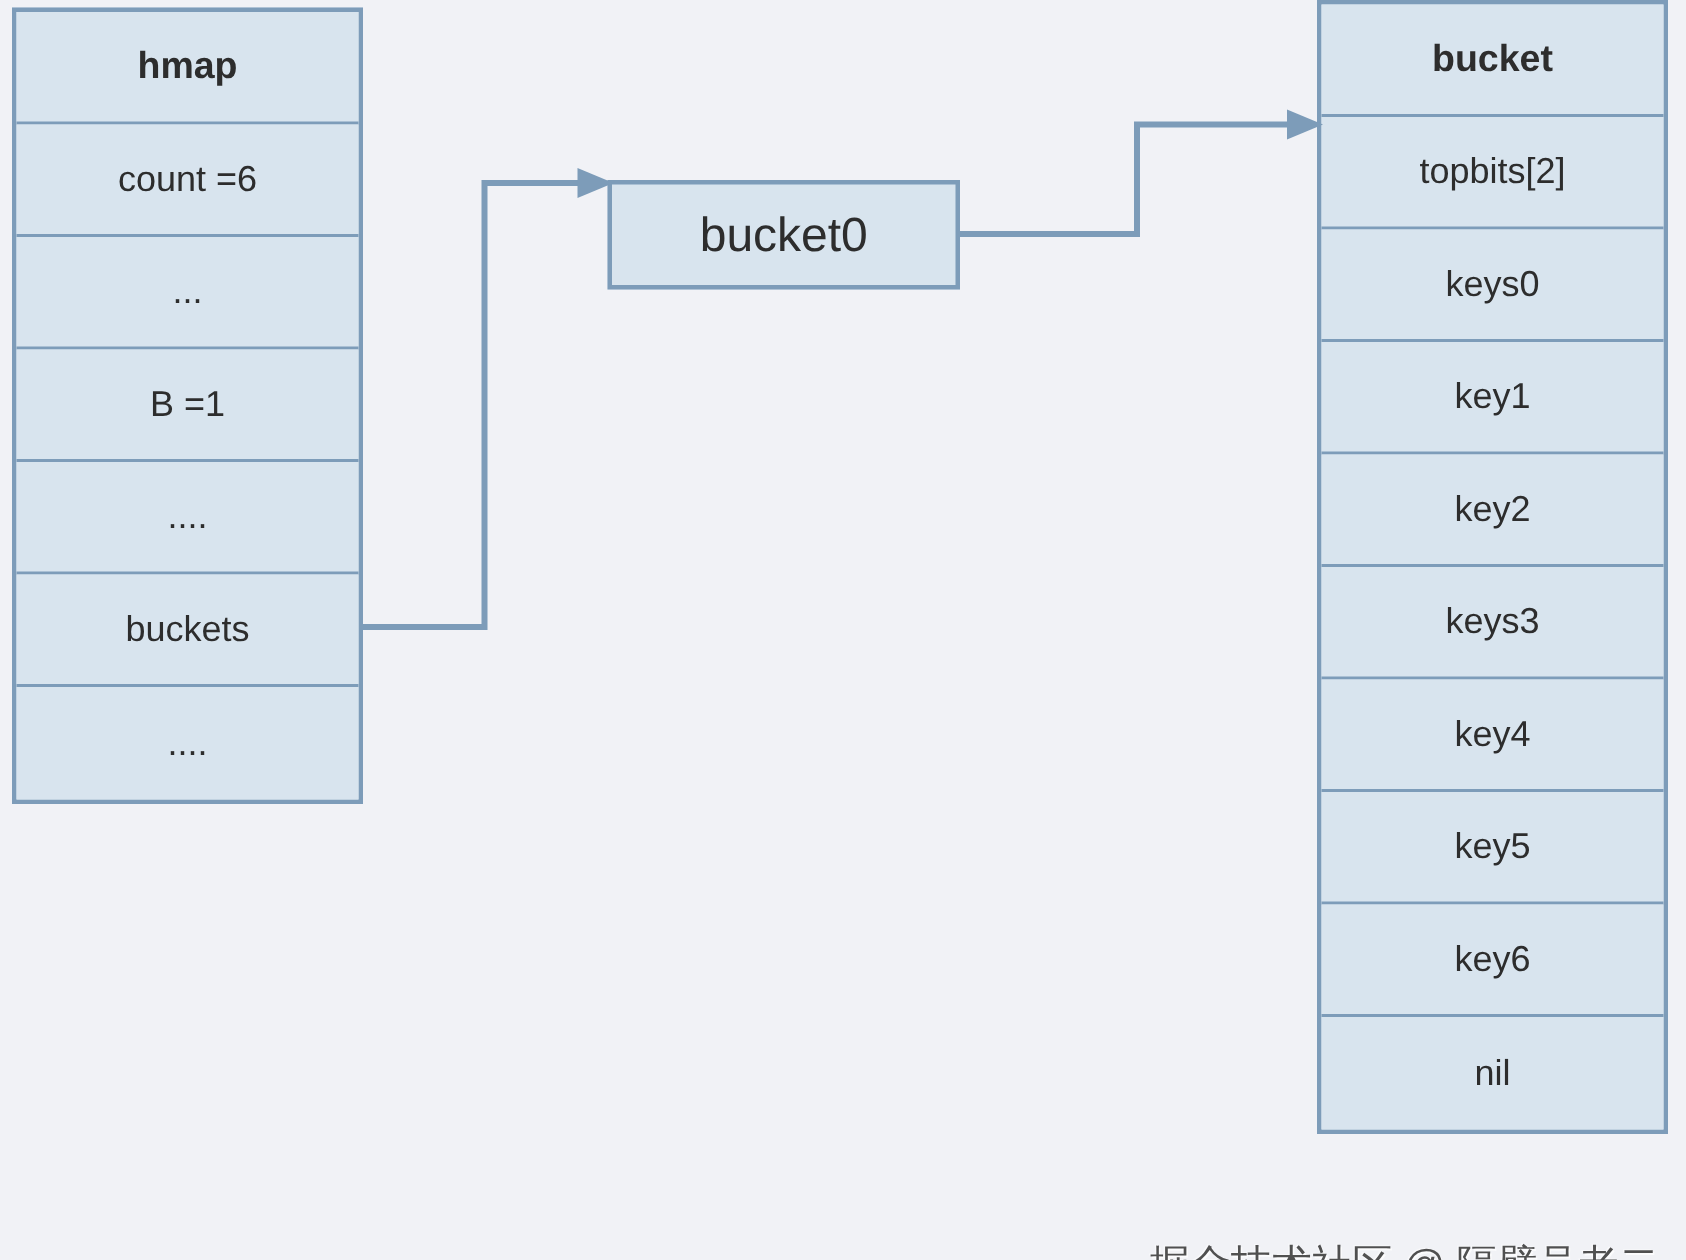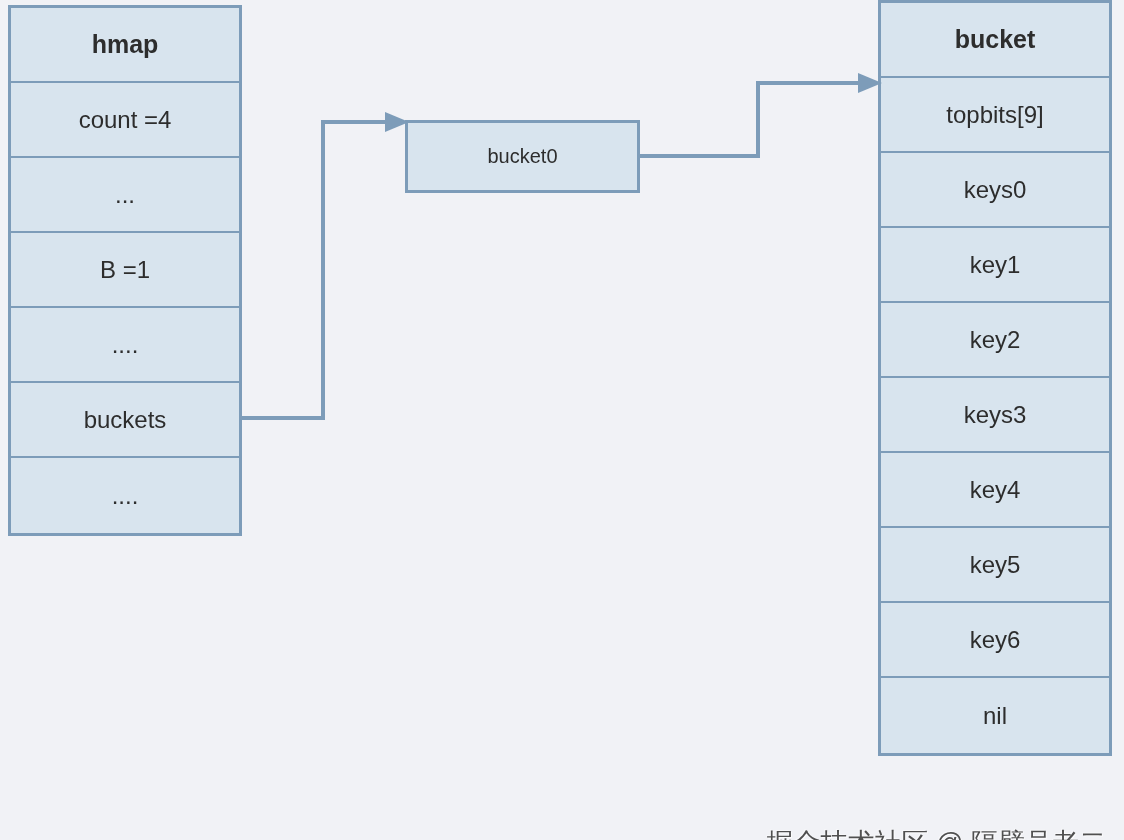--- a/index.html
+++ b/index.html
@@ -42,21 +42,21 @@
   #bucket-table{ left: 878px; top: 0; }
   #bucket0-box {
     position: absolute;
     left: 405px; top: 120px;
     width: 235px; height: 73px;
     border: 3px solid var(--border);
     background: var(--cell-fill);
     display: flex;
     align-items: center;
     justify-content: center;
-    font-size: 20px;
+    font-size: 32px;
     z-index: 2;
   }
   #arrows {
     position: absolute;
     left: 0; top: 0;
     width: 1124px; height: 840px;
     z-index: 3;
     pointer-events: none;
   }
   #watermark {
@@ -73,21 +73,21 @@
   }
 </style>
 </head>
 <body>
 
 <div class="struct-table" id="hmap-table">
   <div class="row header">
     <span>hmap</span>
   </div>
   <div class="row">
-    <span>count =4</span>
+    <span>count =6</span>
   </div>
   <div class="row">
     <span>...</span>
   </div>
   <div class="row">
     <span>B =1</span>
   </div>
   <div class="row">
     <span>....</span>
   </div>
@@ -101,21 +101,21 @@
 
 <div id="bucket0-box">
   <span>bucket0</span>
 </div>
 
 <div class="struct-table" id="bucket-table">
   <div class="row header">
     <span>bucket</span>
   </div>
   <div class="row">
-    <span>topbits[9]</span>
+    <span>topbits[2]</span>
   </div>
   <div class="row">
     <span>keys0</span>
   </div>
   <div class="row">
     <span>key1</span>
   </div>
   <div class="row">
     <span>key2</span>
   </div>

